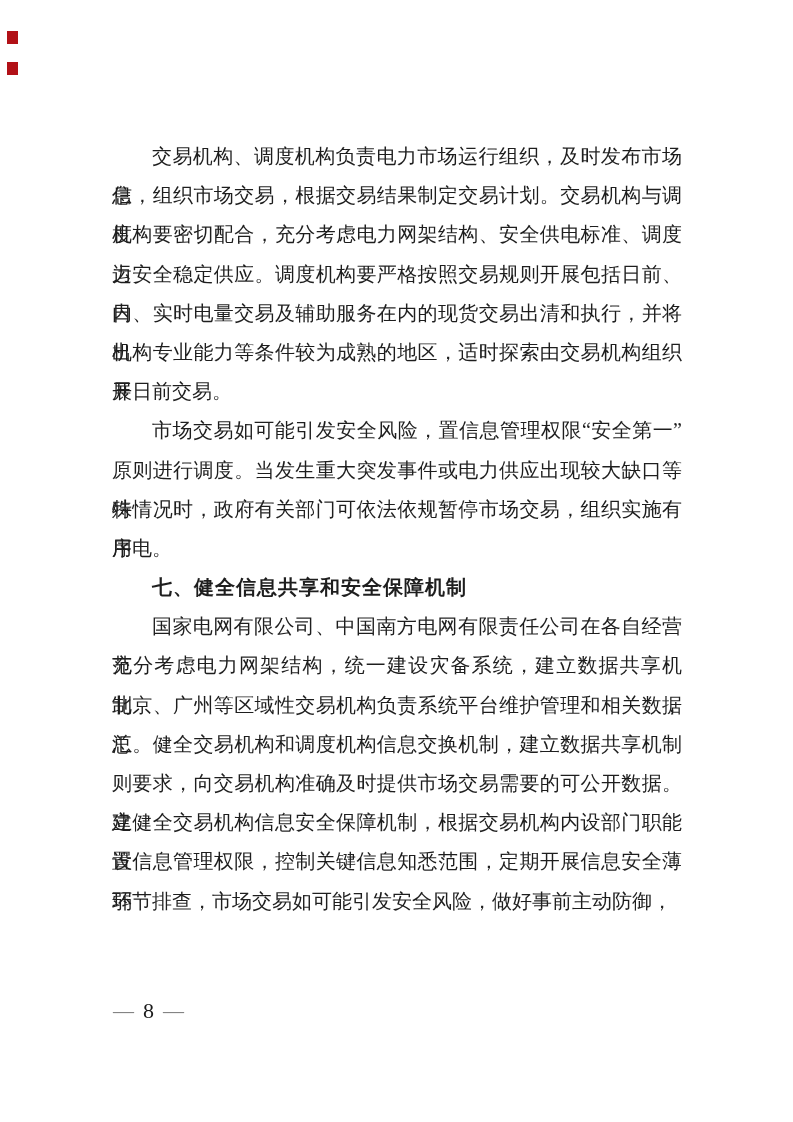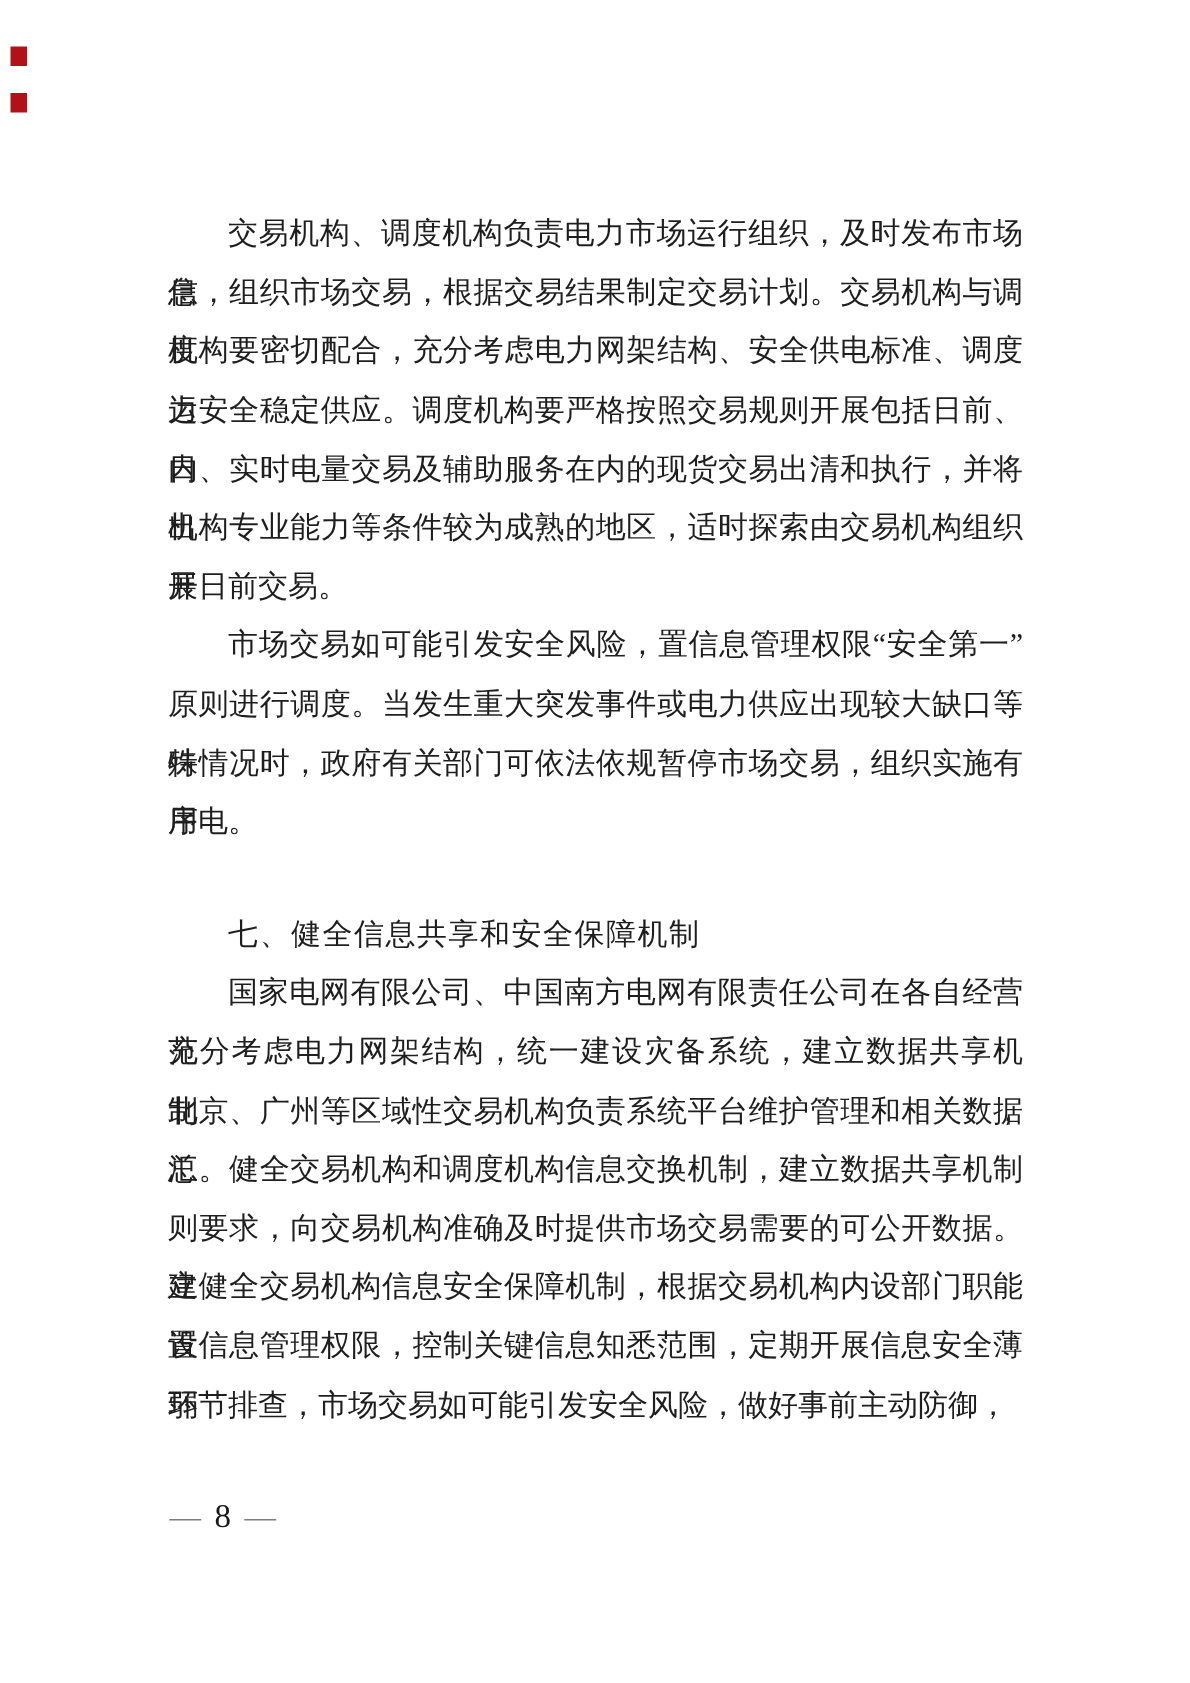--- a/index.html
+++ b/index.html
@@ -41,25 +41,24 @@
     text-align: justify;
     text-align-last: justify;
     white-space: normal;
     height: 39.2px;
     overflow: visible;
   }
   .line.last { text-align-last: left; }
   .line.first { text-indent: 2em; }
   .heading .line {
     font-family: "Liberation Sans", "DejaVu Sans", sans-serif;
-    font-weight: 400;
+    font-weight: 700;
     text-align: left;
     text-align-last: left;
     letter-spacing: 1px;
-    margin-top: 36px;
   }
   .footer {
     position: absolute;
     left: 113px;
     top: 998px;
     font-size: 21px;
     line-height: 26px;
     color: #222222;
     letter-spacing: 0;
   }

